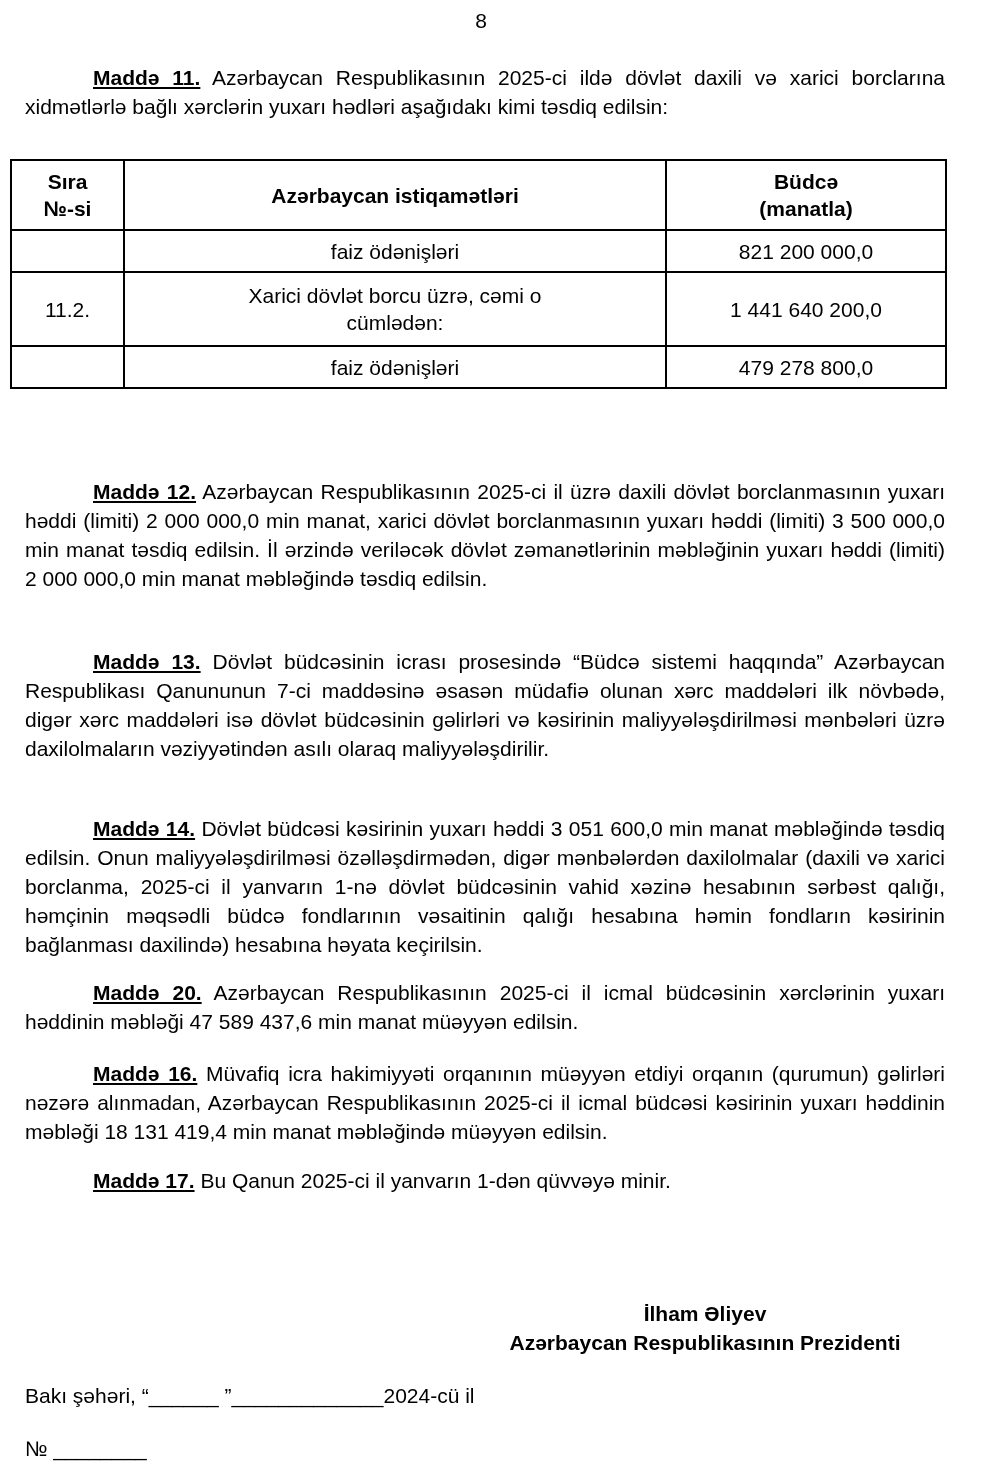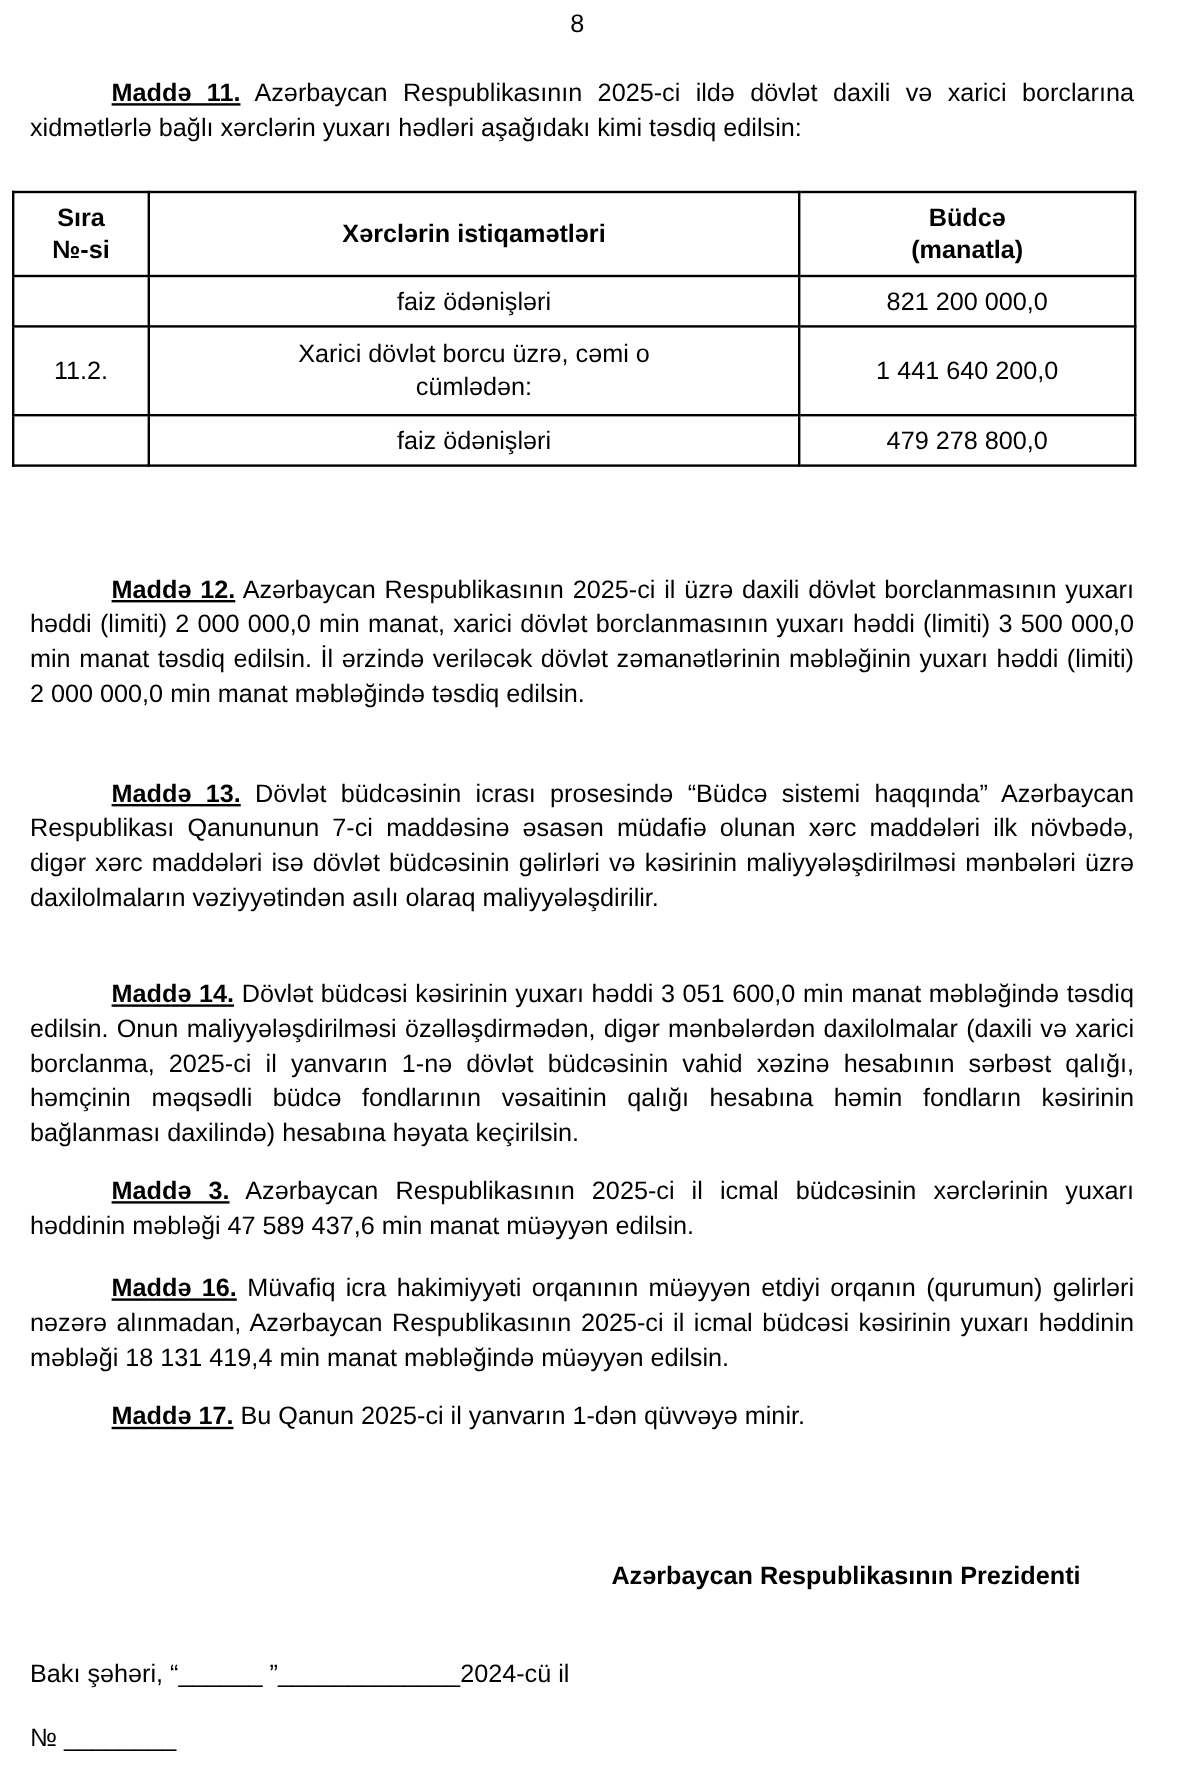--- a/index.html
+++ b/index.html
@@ -73,21 +73,21 @@
       <col class="c2">
       <col class="c3">
     </colgroup>
   <tbody>
       <tr class="hdr">
     <th>
       <div>Sıra</div>
       <div>№-si</div>
     </th>
     <th>
-      <div>Xərclərin istiqamətləri</div>
+      <div>Azərbaycan istiqamətləri</div>
     </th>
     <th>
       <div>Büdcə</div>
       <div>(manatla)</div>
     </th>
   </tr>
   <tr class="r-sm">
     <td></td>
     <td>
       <div>faiz ödənişləri</div>
@@ -121,33 +121,34 @@
   <b>Maddə 13.</b>
   <span>Dövlət büdcəsinin icrası prosesində “Büdcə sistemi haqqında” Azərbaycan Respublikası Qanununun 7-ci maddəsinə əsasən müdafiə olunan xərc maddələri ilk növbədə, digər xərc maddələri isə dövlət büdcəsinin gəlirləri və kəsirinin maliyyələşdirilməsi mənbələri üzrə daxilolmaların vəziyyətindən asılı olaraq maliyyələşdirilir.</span>
 </p>
 
 <p class="abs para" style="top:814px">
   <b>Maddə 14.</b>
   <span>Dövlət büdcəsi kəsirinin yuxarı həddi 3 051 600,0 min manat məbləğində təsdiq edilsin. Onun maliyyələşdirilməsi özəlləşdirmədən, digər mənbələrdən daxilolmalar (daxili və xarici borclanma, 2025-ci il yanvarın 1-nə dövlət büdcəsinin vahid xəzinə hesabının sərbəst qalığı, həmçinin məqsədli büdcə fondlarının vəsaitinin qalığı hesabına həmin fondların kəsirinin bağlanması daxilində) hesabına həyata keçirilsin.</span>
 </p>
 
 <p class="abs para" style="top:978px">
-  <b>Maddə 3.</b>
+  <b>Maddə 20.</b>
   <span>Azərbaycan Respublikasının 2025-ci il icmal büdcəsinin xərclərinin yuxarı həddinin məbləği 47 589 437,6 min manat müəyyən edilsin.</span>
 </p>
 
 <p class="abs para" style="top:1059px">
   <b>Maddə 16.</b>
   <span>Müvafiq icra hakimiyyəti orqanının müəyyən etdiyi orqanın (qurumun) gəlirləri nəzərə alınmadan, Azərbaycan Respublikasının 2025-ci il icmal büdcəsi kəsirinin yuxarı həddinin məbləği 18 131 419,4 min manat məbləğində müəyyən edilsin.</span>
 </p>
 
 <p class="abs para" style="top:1166px">
   <b>Maddə 17.</b>
   <span>Bu Qanun 2025-ci il yanvarın 1-dən qüvvəyə minir.</span>
 </p>
 
 <div class="abs sig">
+  <div>İlham Əliyev</div>
   <div>Azərbaycan Respublikasının Prezidenti</div>
 </div>
 
 <div class="abs footer-line" style="top:1381px">Bakı şəhəri, “______ ”_____________2024-cü il</div>
 
 <div class="abs footer-line" style="top:1434px">№ ________</div>
 
 </body></html>

